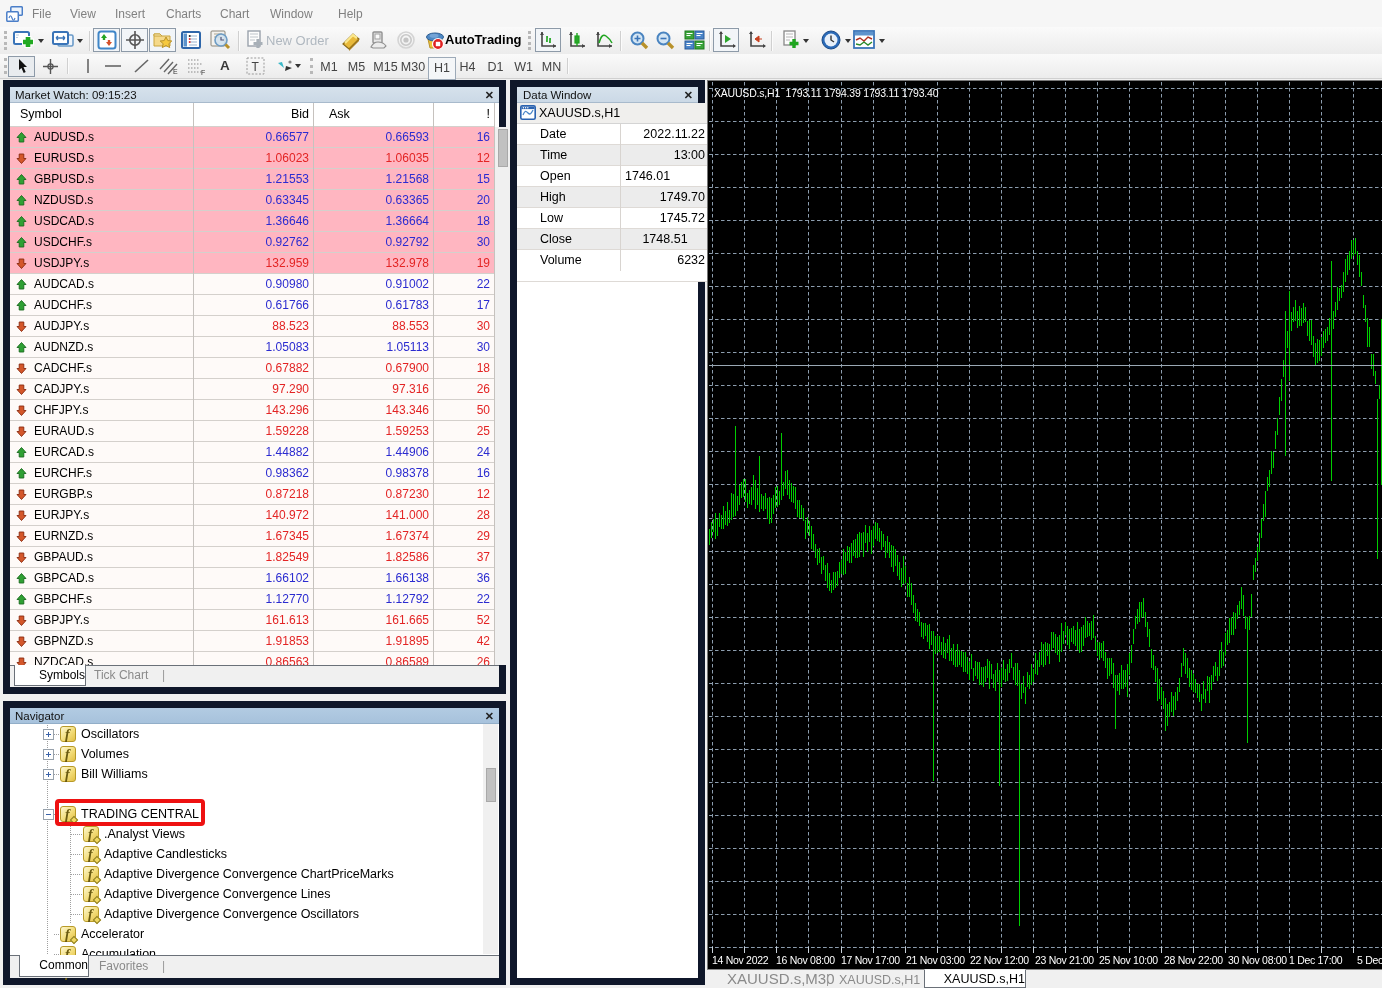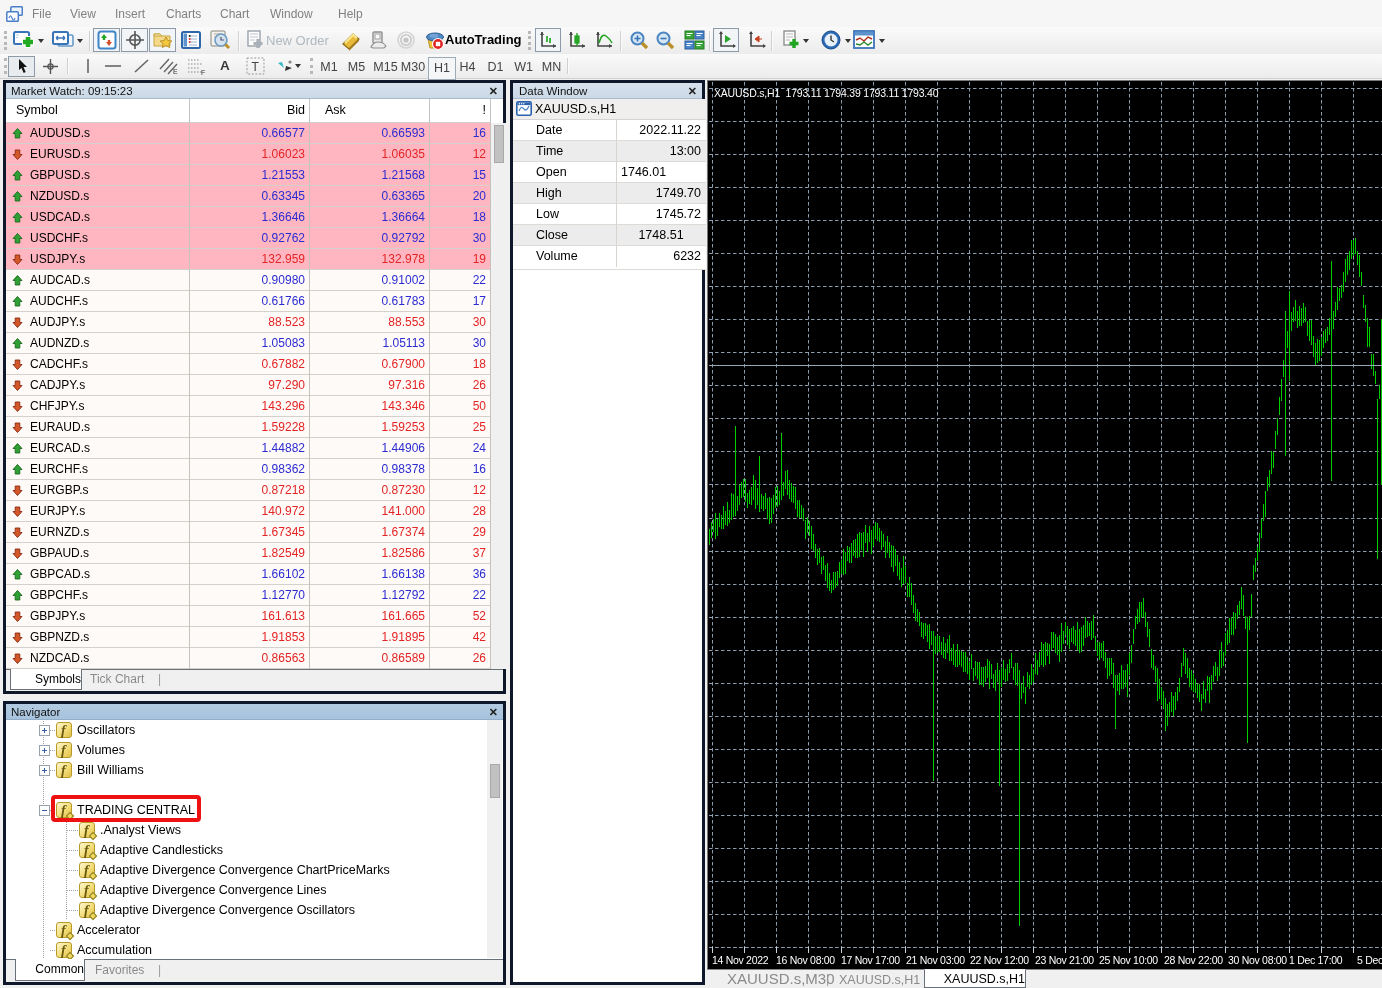--- a/index.html
+++ b/index.html
@@ -1,17 +1,17 @@
 <!DOCTYPE html>
 <html><head><meta charset="utf-8"><style>
 html,body{margin:0;padding:0}
 body{width:1382px;height:988px;position:relative;overflow:hidden;background:#f0f0f0;
  font-family:"Liberation Sans",sans-serif;-webkit-font-smoothing:antialiased}
 .abs{position:absolute}
-.panel{position:absolute;background:#fff;border:3px solid #0f172a;box-sizing:border-box}
+.panel{position:absolute;background:#fff;border:7px solid #0f172a;box-sizing:border-box}
 .ptitle{position:absolute;left:0;right:0;top:0;height:16px;
  background:linear-gradient(#d6e1ec,#cbd9e6);border-bottom:1px solid #a8bacc;
  font-size:11.5px;color:#111;line-height:16px;padding-left:5px;box-sizing:border-box}
 .pclose{position:absolute;top:2px;right:5px;font-size:11px;color:#222;font-weight:bold;line-height:12px}
 .mrow{position:absolute;left:0;width:484px;height:21px;box-sizing:border-box;border-bottom:1px solid #d4d0cc;font-size:12px}
 .cell{position:absolute;top:0;height:20px;line-height:20px}
 .sym{left:24px;color:#000}
 .bid{width:110px;left:189px;text-align:right}
 .ask{width:110px;left:309px;text-align:right}
 .lim{width:52px;left:428px;text-align:right}
@@ -634,21 +634,21 @@
 <span class="abs" style="left:108px;top:3px;width:80px;text-align:right">1749.70</span>
 </div>
 <div class="abs" style="left:0;top:121px;width:193px;height:21px;background:#ffffff;border-bottom:1px solid #dedad6;box-sizing:border-box;font-size:12.5px">
 <span class="abs" style="left:23px;top:3px">Low</span>
 <span class="abs" style="left:108px;top:3px;width:80px;text-align:right">1745.72</span>
 </div>
 <div class="abs" style="left:0;top:142px;width:193px;height:21px;background:#ececec;border-bottom:1px solid #dedad6;box-sizing:border-box;font-size:12.5px">
 <span class="abs" style="left:23px;top:3px">Close</span>
 <span class="abs" style="left:108px;top:3px;width:80px;text-align:center">1748.51</span>
 </div>
-<div class="abs" style="left:0;top:163px;width:193px;height:24px;background:#ffffff;border-bottom:1px solid #dedad6;box-sizing:border-box;font-size:12.5px">
+<div class="abs" style="left:0;top:163px;width:193px;height:32px;background:#ffffff;border-bottom:1px solid #dedad6;box-sizing:border-box;font-size:12.5px">
 <span class="abs" style="left:23px;top:3px">Volume</span>
 <span class="abs" style="left:108px;top:3px;width:80px;text-align:right">6232</span>
 </div>
 <div class="vline" style="left:103px;top:37px;height:147px;background:#d8d4d0"></div>
 </div>
 <div class="abs" style="left:707px;top:80px;width:675px;height:889px;background:#000;border-left:1px solid #777;border-top:1px solid #777;box-sizing:border-box">
 <svg width="675" height="889" viewBox="0 0 675 889" style="position:absolute;left:0;top:0" font-family="Liberation Sans, sans-serif">
       <path d="M4.5 1V866M36.5 1V866M68.5 1V866M100.5 1V866M133.5 1V866M165.5 1V866M197.5 1V866M229.5 1V866M261.5 1V866M293.5 1V866M325.5 1V866M357.5 1V866M389.5 1V866M421.5 1V866M453.5 1V866M485.5 1V866M517.5 1V866M549.5 1V866M581.5 1V866M613.5 1V866M645.5 1V866M1 7.5H675M1 40.5H675M1 73.5H675M1 106.5H675M1 139.5H675M1 172.5H675M1 205.5H675M1 238.5H675M1 271.5H675M1 304.5H675M1 337.5H675M1 370.5H675M1 403.5H675M1 437.5H675M1 470.5H675M1 503.5H675M1 536.5H675M1 569.5H675M1 602.5H675M1 635.5H675M1 668.5H675M1 701.5H675M1 734.5H675M1 767.5H675M1 800.5H675M1 833.5H675M1 866.5H675" stroke="#8c9dae" stroke-width="1" fill="none" stroke-dasharray="3.5 2.5"></path>
       <path d="M1 448V464M3 441V457M5 438V451M7 432V458M9 438V455M11 432V446M13 434V448M15 425V448M17 430V444M19 421V445M21 429V442M23 412V439M25 413V436M27 345V435M29 415V430M31 404V424M33 401V417M35 398V416M37 398V421M39 412V427M41 409V423M43 406V424M45 394V419M47 399V428M49 407V424M51 375V431M53 413V428M55 415V430M57 412V428M59 417V438M61 416V443M63 417V442M65 414V433M67 406V427M69 405V426M71 410V424M73 352V419M75 401V415M77 390V408M79 389V414M81 399V418M83 402V421M85 405V422M87 406V428M89 419V436M91 419V437M93 424V437M95 427V440M97 439V458M99 436V452M101 440V455M103 445V468M105 453V470M107 463V477M109 468V484M111 467V482M113 476V493M115 475V489M117 484V500M119 482V507M121 492V510M123 499V512M125 491V509M127 491V507M129 490V505M131 481V497M133 479V493M135 468V494M137 471V493M139 465V480M141 466V482M143 462V482M145 459V475M147 458V477M149 453V477M151 451V476M153 452V469M155 451V476M157 444V462M159 452V471M161 445V461M163 449V473M165 445V465M167 441V458M169 442V460M171 447V461M173 450V469M175 453V466M177 460V477M179 455V472M181 461V477M183 464V486M185 465V491M187 468V485M189 474V495M191 481V499M193 487V506M195 475V503M197 485V502M199 502V516M201 496V516M203 502V524M205 514V532M207 522V540M209 528V541M211 531V545M213 541V556M215 542V558M217 542V555M219 544V561M221 543V568M223 550V564M225 550V700M227 555V573M229 554V572M231 555V571M233 561V574M235 556V577M237 562V578M239 558V572M241 554V580M243 567V580M245 563V584M247 569V586M249 563V586M251 569V584M253 570V586M255 571V591M257 571V591M259 576V593M261 581V599M263 573V588M265 587V600M267 580V595M269 581V598M271 581V604M273 586V604M275 586V606M277 585V601M279 578V597M281 580V608M283 583V598M285 593V607M287 589V610M289 582V601M291 589V705M293 587V606M295 579V599M297 588V601M299 583V600M301 578V592M303 572V587M305 586V599M307 582V604M309 582V605M311 589V845M313 603V618M315 595V612M317 606V623M319 591V606M321 594V608M323 583V604M325 588V601M327 572V593M329 579V594M331 571V586M333 561V584M335 563V586M337 561V584M339 562V575M341 563V583M343 551V569M345 551V567M347 553V572M349 556V574M351 554V581M353 542V571M355 550V563M357 541V554M359 545V564M361 548V568M363 547V561M365 545V563M367 549V565M369 541V569M371 548V572M373 546V571M375 544V565M377 536V557M379 540V556M381 542V555M383 540V559M385 534V557M387 555V569M389 561V575M391 561V579M393 562V577M395 560V580M397 571V587M399 577V598M401 577V595M403 577V593M405 582V607M407 594V648M409 594V610M411 592V614M413 584V608M415 589V608M417 589V606M419 583V616M421 572V594M423 564V582M425 548V563M427 535V548M429 528V543M431 521V541M433 521V537M435 517V536M437 531V546M439 541V556M441 548V566M443 568V587M445 574V589M447 585V601M449 587V620M451 598V618M453 606V624M455 610V628M457 617V650M459 623V645M461 621V636M463 611V631M465 615V635M467 611V629M469 606V620M471 597V611M473 582V596M475 567V585M477 572V593M479 577V597M481 587V606M483 589V609M485 593V611M487 598V612M489 603V617M491 603V621M493 613V630M495 600V618M497 608V622M499 595V610M501 596V622M503 594V609M505 585V601M507 581V595M509 586V600M511 569V595M513 561V587M515 571V585M517 552V574M519 549V564M521 537V562M523 536V554M525 531V554M527 532V548M529 524V538M531 520V534M533 506V528M535 514V535M537 535V548M539 536V662M541 535V549M543 513V536M545 484V499M547 477V491M549 466V480M551 452V471M553 438V457M555 423V440M557 410V436M559 396V410M561 389V406M563 370V393M565 371V387M567 350V368M569 337V354M571 316V334M573 298V320M575 279V296M577 230V375M579 250V267M581 210V300M583 231V250M585 226V241M587 219V240M589 230V247M591 225V245M593 227V245M595 222V242M597 226V241M599 240V255M601 239V260M603 239V264M605 255V276M607 262V285M609 258V282M611 259V280M613 256V275M615 250V267M617 248V262M619 246V260M621 237V254M623 180V400M625 230V248M627 221V236M629 206V229M631 207V220M633 204V217M635 191V211M637 178V201M639 174V194M641 170V189M643 159V178M645 159V175M647 157V173M649 170V184M651 174V196M653 191V205M655 214V227M657 224V241M659 237V266M661 246V266M663 273V288M665 273V295M667 290V303M669 318V478M671 304V318M673 238V404" stroke="#00CE00" stroke-width="1" fill="none" shape-rendering="crispEdges"></path>
       <path d="M1 284.5H675" stroke="#9aa8b4" stroke-width="1"></path>

